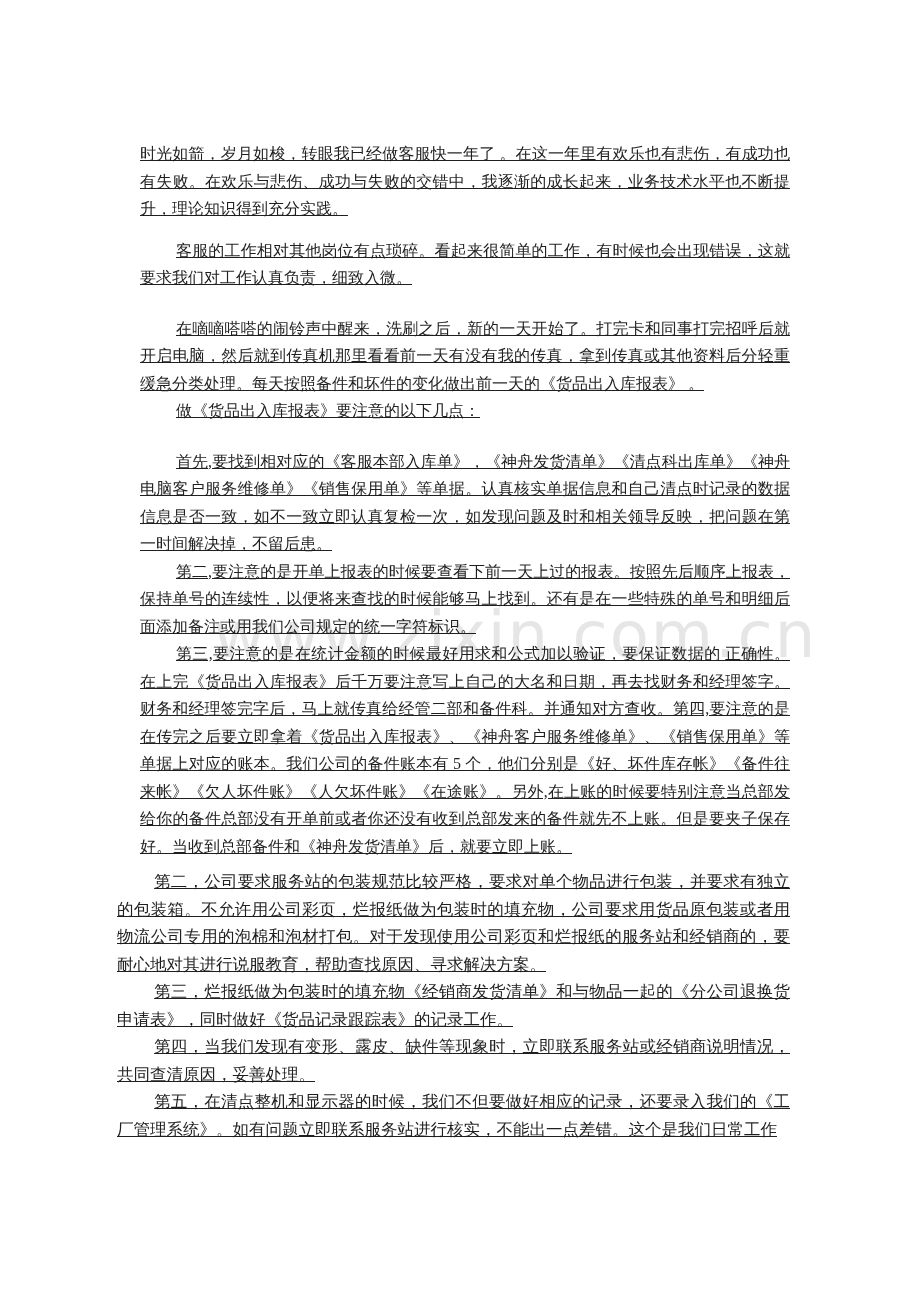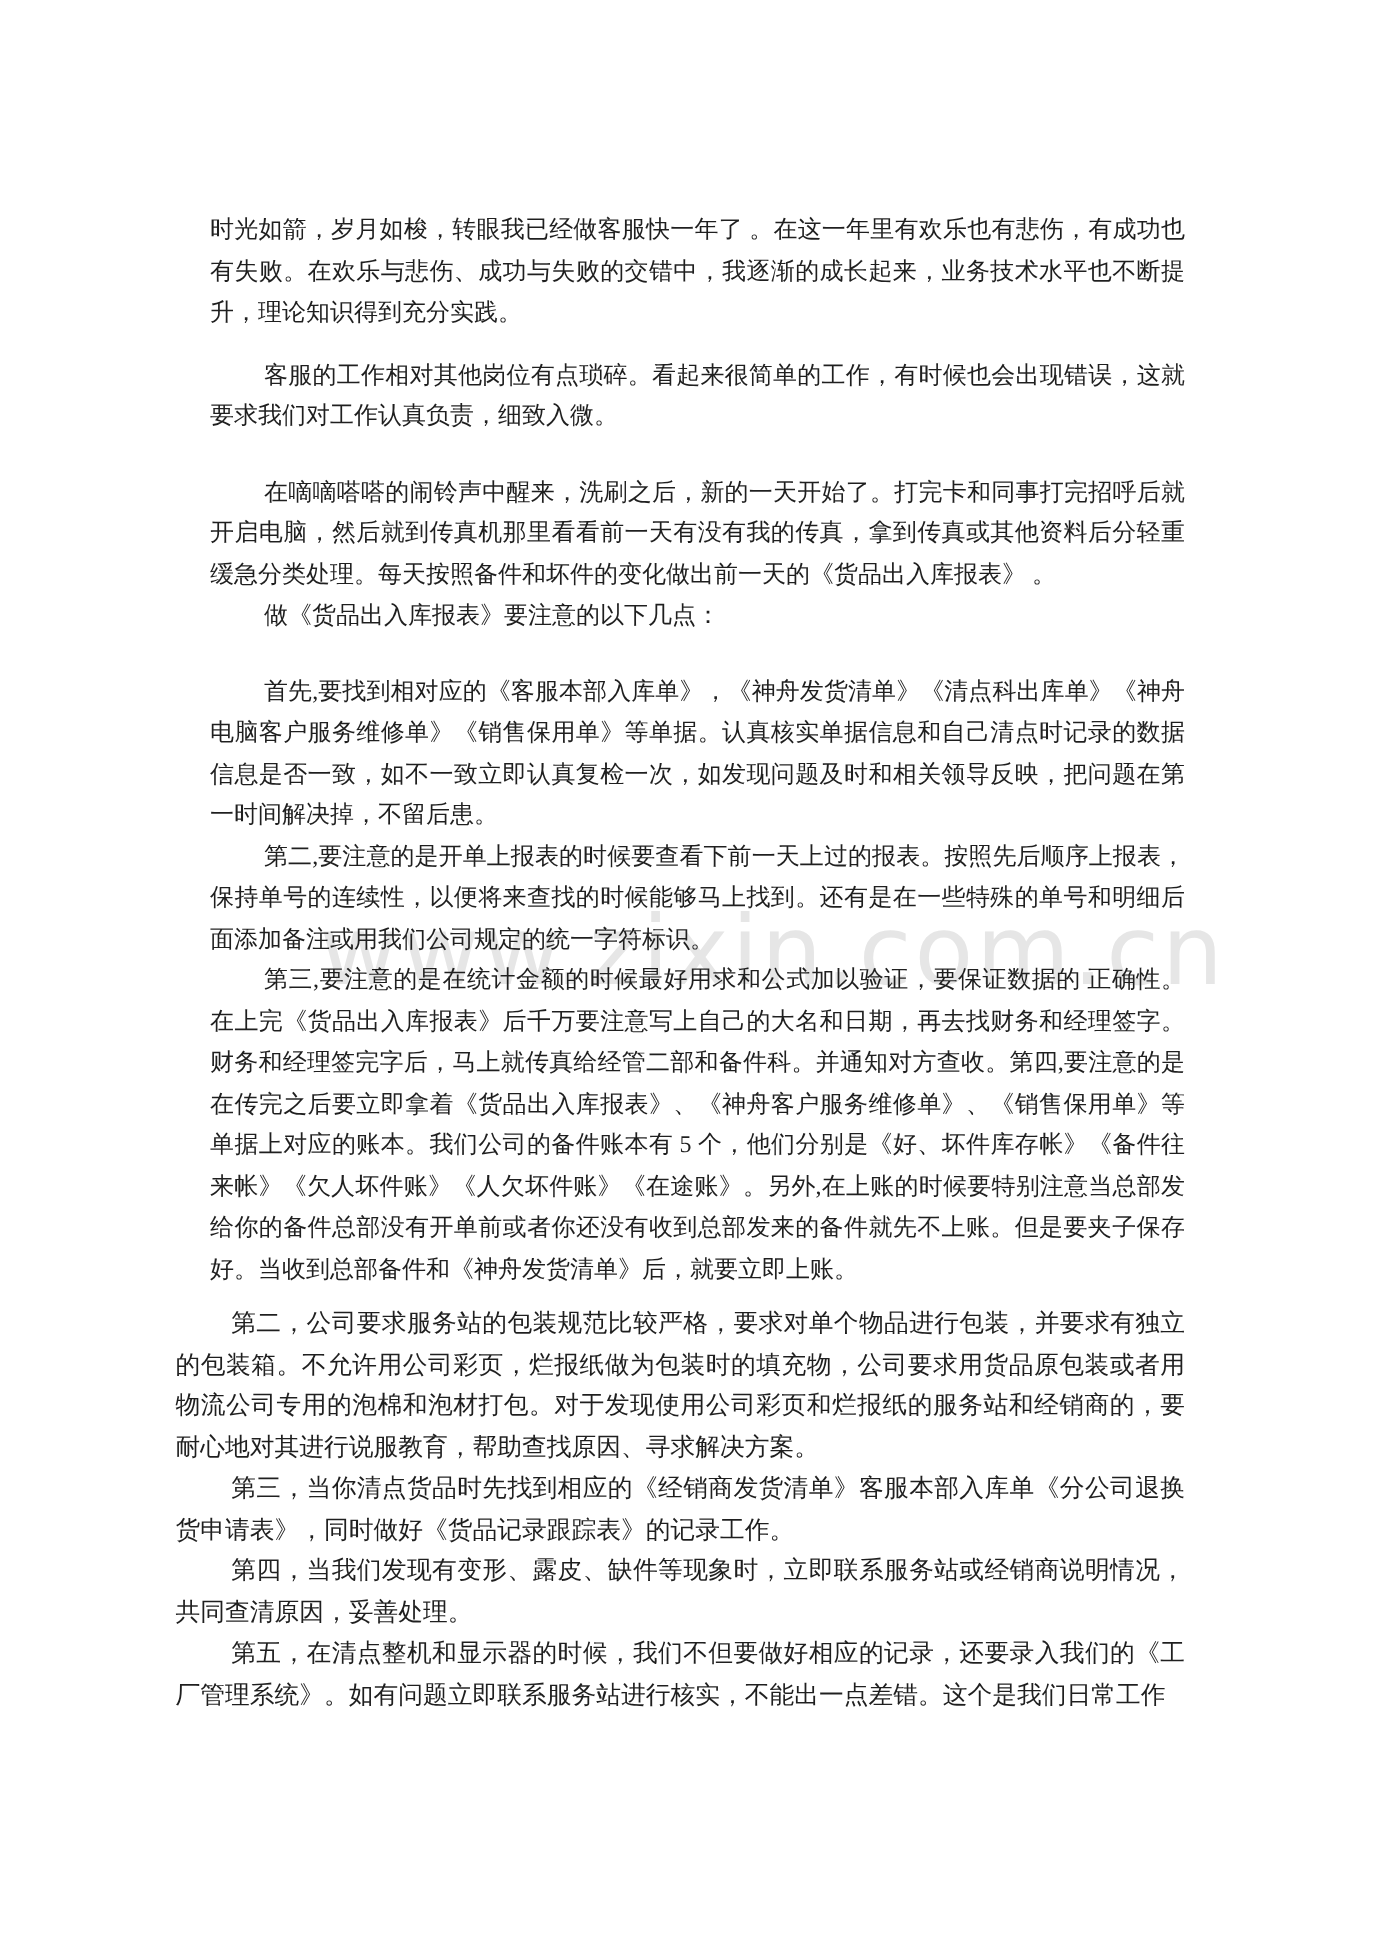--- a/index.html
+++ b/index.html
@@ -43,20 +43,21 @@
     margin-left: 117px;
     width: 673px;
     margin-top: 8px;
   }
   p.para {
     font-size: 16px;
     line-height: 27.5px;
     text-align: justify;
     color: #1f1f1f;
     word-break: break-all;
+    text-decoration: underline;
   }
   .section-2 p.para {
     font-size: 16.5px;
   }
   p.indent { text-indent: 2.25em; }
   p.mt-sm { margin-top: 14px; }
   p.mt-md { margin-top: 23px; }
 </style>
 </head>
 <body>
@@ -72,19 +73,19 @@
       <p class="para indent mt-sm">客服的工作相对其他岗位有点琐碎。看起来很简单的工作，有时候也会出现错误，这就要求我们对工作认真负责，细致入微。</p>
       <p class="para indent mt-md">在嘀嘀嗒嗒的闹铃声中醒来，洗刷之后，新的一天开始了。打完卡和同事打完招呼后就开启电脑，然后就到传真机那里看看前一天有没有我的传真，拿到传真或其他资料后分轻重缓急分类处理。每天按照备件和坏件的变化做出前一天的《货品出入库报表》 。</p>
       <p class="para indent">做《货品出入库报表》要注意的以下几点：</p>
       <p class="para indent mt-md">首先,要找到相对应的《客服本部入库单》，《神舟发货清单》《清点科出库单》《神舟电脑客户服务维修单》《销售保用单》等单据。认真核实单据信息和自己清点时记录的数据信息是否一致，如不一致立即认真复检一次，如发现问题及时和相关领导反映，把问题在第一时间解决掉，不留后患。</p>
       <p class="para indent">第二,要注意的是开单上报表的时候要查看下前一天上过的报表。按照先后顺序上报表，保持单号的连续性，以便将来查找的时候能够马上找到。还有是在一些特殊的单号和明细后面添加备注或用我们公司规定的统一字符标识。</p>
       <p class="para indent">第三,要注意的是在统计金额的时候最好用求和公式加以验证，要保证数据的 正确性。在上完《货品出入库报表》后千万要注意写上自己的大名和日期，再去找财务和经理签字。财务和经理签完字后，马上就传真给经管二部和备件科。并通知对方查收。第四,要注意的是在传完之后要立即拿着《货品出入库报表》、《神舟客户服务维修单》、《销售保用单》等单据上对应的账本。我们公司的备件账本有 5 个，他们分别是《好、坏件库存帐》《备件往来帐》《欠人坏件账》《人欠坏件账》《在途账》。另外,在上账的时候要特别注意当总部发给你的备件总部没有开单前或者你还没有收到总部发来的备件就先不上账。但是要夹子保存好。当收到总部备件和《神舟发货清单》后，就要立即上账。</p>
     </div>
 
     <div class="section-2">
       <p class="para indent">第二，公司要求服务站的包装规范比较严格，要求对单个物品进行包装，并要求有独立的包装箱。不允许用公司彩页，烂报纸做为包装时的填充物，公司要求用货品原包装或者用物流公司专用的泡棉和泡材打包。对于发现使用公司彩页和烂报纸的服务站和经销商的，要耐心地对其进行说服教育，帮助查找原因、寻求解决方案。</p>
-      <p class="para indent">第三，当你清点货品时先找到相应的《经销商发货清单》客服本部入库单《分公司退换货申请表》，同时做好《货品记录跟踪表》的记录工作。</p>
+      <p class="para indent">第三，烂报纸做为包装时的填充物《经销商发货清单》和与物品一起的《分公司退换货申请表》，同时做好《货品记录跟踪表》的记录工作。</p>
       <p class="para indent">第四，当我们发现有变形、露皮、缺件等现象时，立即联系服务站或经销商说明情况，共同查清原因，妥善处理。</p>
       <p class="para indent">第五，在清点整机和显示器的时候，我们不但要做好相应的记录，还要录入我们的《工厂管理系统》。如有问题立即联系服务站进行核实，不能出一点差错。这个是我们日常工作</p>
     </div>
 
   </div>
 </div>
 
 </body></html>

